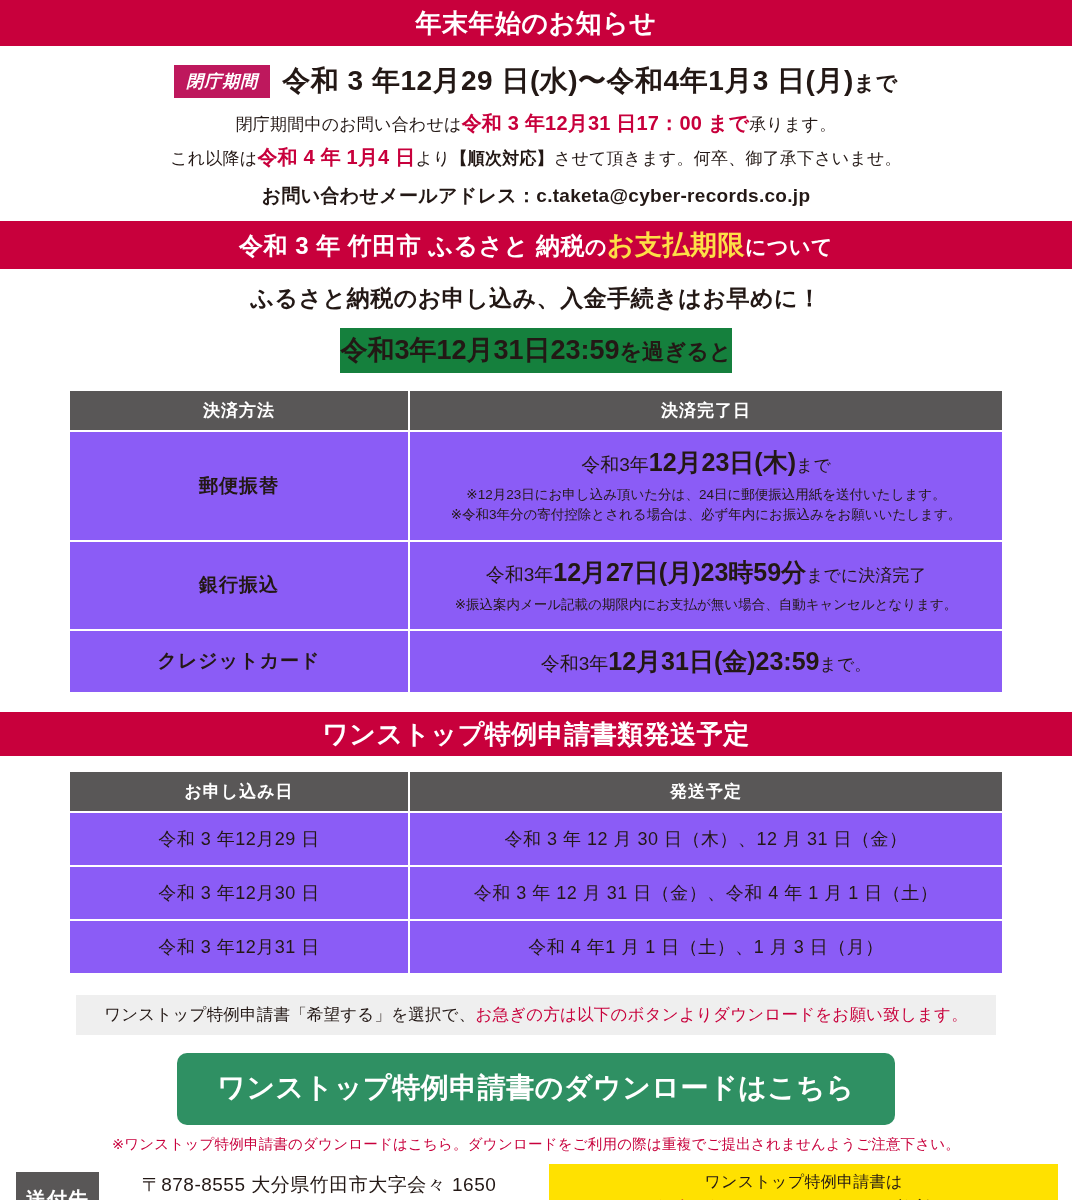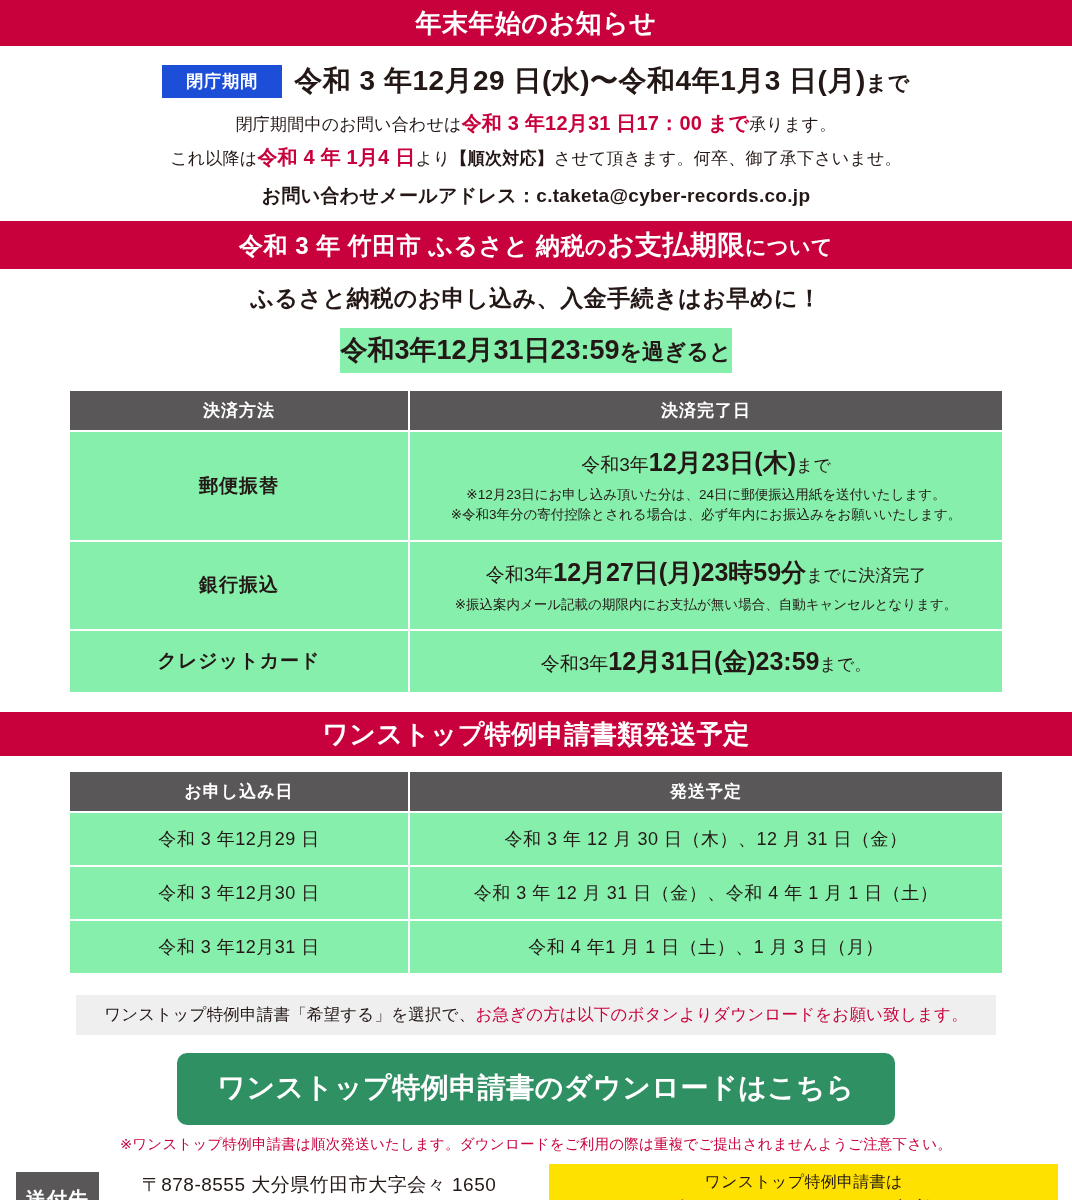--- a/index.html
+++ b/index.html
@@ -18,40 +18,41 @@
   .band {
     background: #c8003c;
     color: #ffffff;
     text-align: center;
     font-weight: bold;
     letter-spacing: 0.5px;
   }
   .band-1 { height: 46px; line-height: 46px; font-size: 26px; }
   .band-2 { height: 48px; line-height: 48px; font-size: 27px; }
   .band-3 { height: 44px; line-height: 44px; font-size: 26px; }
-  .band .yellow { color: #ffffff; }
+  .band .yellow { color: #fde047; }
   .band .small { font-size: 21px; }
   .band .mid { font-size: 24px; }
 
   
   .sec1 { padding: 10px 0 8px; }
   .row-closed {
     display: flex;
     align-items: center;
     justify-content: center;
     gap: 12px;
     margin: 6px 0 10px;
   }
   .tag-closed {
-    background: #1d4ed8;
+    background: #be185d;
     color: #fff;
     font-size: 17px;
     font-weight: bold;
-    padding: 5px 24px;
+    padding: 5px 12px;
     letter-spacing: 1px;
+    font-style: italic;
   }
   .closed-dates { font-size: 28px; font-weight: bold; letter-spacing: 0.5px; }
   .closed-dates .made { font-size: 21px; font-weight: bold; }
 
   .line-note {
     text-align: center;
     font-size: 17px;
     margin: 7px 0;
     letter-spacing: 0.2px;
   }
@@ -76,21 +77,21 @@
     margin-bottom: 14px;
   }
   .deadline-row {
     display: flex;
     align-items: center;
     justify-content: center;
     margin: 0 0 16px 0;
     padding: 0 30px;
   }
   .hl-yellow {
-    background: #86efac;
+    background: #15803d;
     font-size: 27px;
     font-weight: bold;
     padding: 4px 0 5px;
     white-space: nowrap;
   }
   .hl-yellow .sm { font-size: 22px; }
   .after-yellow {
     font-size: 23px;
     margin-left: 14px;
     white-space: nowrap;
@@ -108,21 +109,21 @@
   table.tbl th {
     background: #595757;
     color: #ffffff;
     font-size: 17px;
     font-weight: bold;
     padding: 8px 0;
     border: 2px solid #ffffff;
     letter-spacing: 1px;
   }
   table.tbl td {
-    background: #86efac;
+    background: #8b5cf6;
     border: 2px solid #ffffff;
     padding: 14px 8px;
     text-align: center;
     vertical-align: middle;
   }
   .col-method { width: 340px; }
   .m-label { font-size: 19px; font-weight: bold; letter-spacing: 1px; }
   .d-main { font-size: 19px; }
   .d-main .big { font-size: 25px; font-weight: bold; }
   .d-main .made { font-size: 17px; }
@@ -305,21 +306,21 @@
         </tr>
       </tbody>
     </table>
 
     <div class="onestop-note">
       <span>ワンストップ特例申請書「希望する」を選択で、</span><span class="red">お急ぎの方は以下のボタンよりダウンロードをお願い致します。</span>
     </div>
 
     <div class="dl-button">ワンストップ特例申請書のダウンロードはこちら</div>
 
-    <div class="dl-caption">※ワンストップ特例申請書は順次発送いたします。ダウンロードをご利用の際は重複でご提出されませんようご注意下さい。</div>
+    <div class="dl-caption">※ワンストップ特例申請書のダウンロードはこちら。ダウンロードをご利用の際は重複でご提出されませんようご注意下さい。</div>
   </div>
 
   <div class="footer">
     <div class="send-tag">送付先</div>
     <div class="addr">
       <div>〒878-8555 大分県竹田市大字会々 1650</div>
       <div>竹田市役所企画情報課 宛</div>
     </div>
     <div class="arrive-box">
       <div class="l1">ワンストップ特例申請書は</div>

